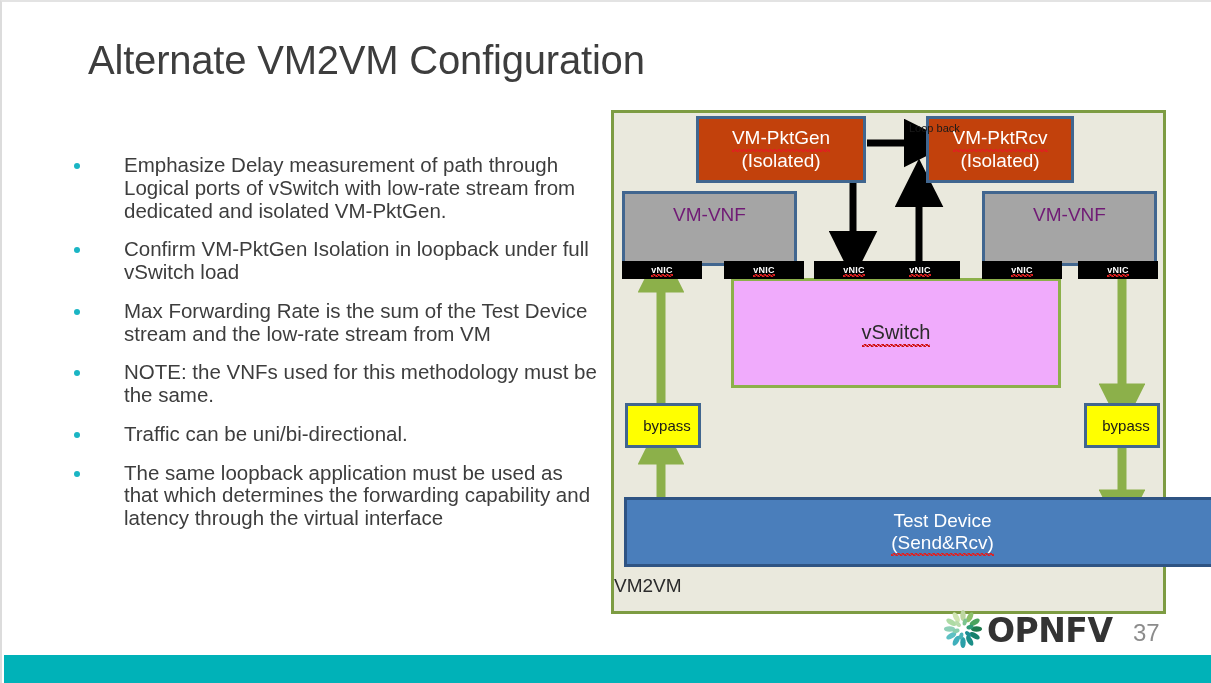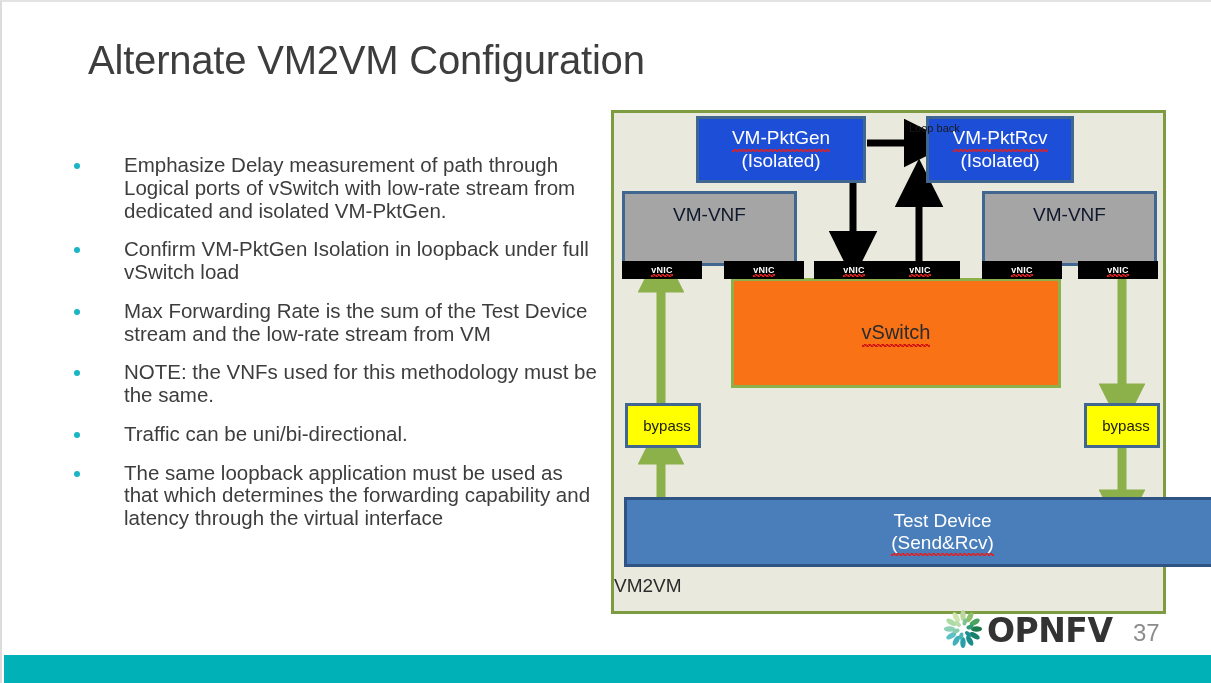--- a/index.html
+++ b/index.html
@@ -23,28 +23,28 @@
   .bullet .btxt{font-size:20.5px;line-height:1.11;color:#3d3d3d;}
 
   
   #diagram{position:absolute;left:609px;top:108px;width:555px;height:504px;
            background:#eae9dd;border:3px solid #7d9c42;box-sizing:border-box;}
 
   .box{position:absolute;box-sizing:border-box;display:flex;
        flex-direction:column;align-items:center;justify-content:center;
        text-align:center;line-height:1.18;}
 
-  .vm{background:#1d4ed8;border:3px solid #41668f;color:#ffffff;font-size:19px;}
-  .vnf{background:#a5a5a5;border:3px solid #41668f;color:#0f172a;font-size:19px;
+  .vm{background:#c2410c;border:3px solid #41668f;color:#ffffff;font-size:19px;}
+  .vnf{background:#a5a5a5;border:3px solid #41668f;color:#701a75;font-size:19px;
        justify-content:flex-start;padding-top:10px;}
 
   .vnic{background:#000000;color:#ffffff;font-size:9px;font-weight:bold;
         letter-spacing:.2px;}
 
-  .vswitch{background:#f97316;border:3px solid #8cb04a;color:#2b2b2b;
+  .vswitch{background:#f0abfc;border:3px solid #8cb04a;color:#2b2b2b;
            font-size:20px;justify-content:flex-start;padding-top:40px;}
 
   .bypass{background:#ffff00;border:3px solid #41668f;color:#1a1a1a;font-size:15px;padding-left:8px;}
 
   .testdev{background:#4a7ebb;border:3px solid #2f5483;color:#ffffff;font-size:19px;}
 
   #vm2vm-label{position:absolute;left:0;right:0;bottom:14px;text-align:left;
                font-size:19px;color:#2b2b2b;}
 
   #loopback-label{position:absolute;font-size:11px;color:#1a1a1a;

